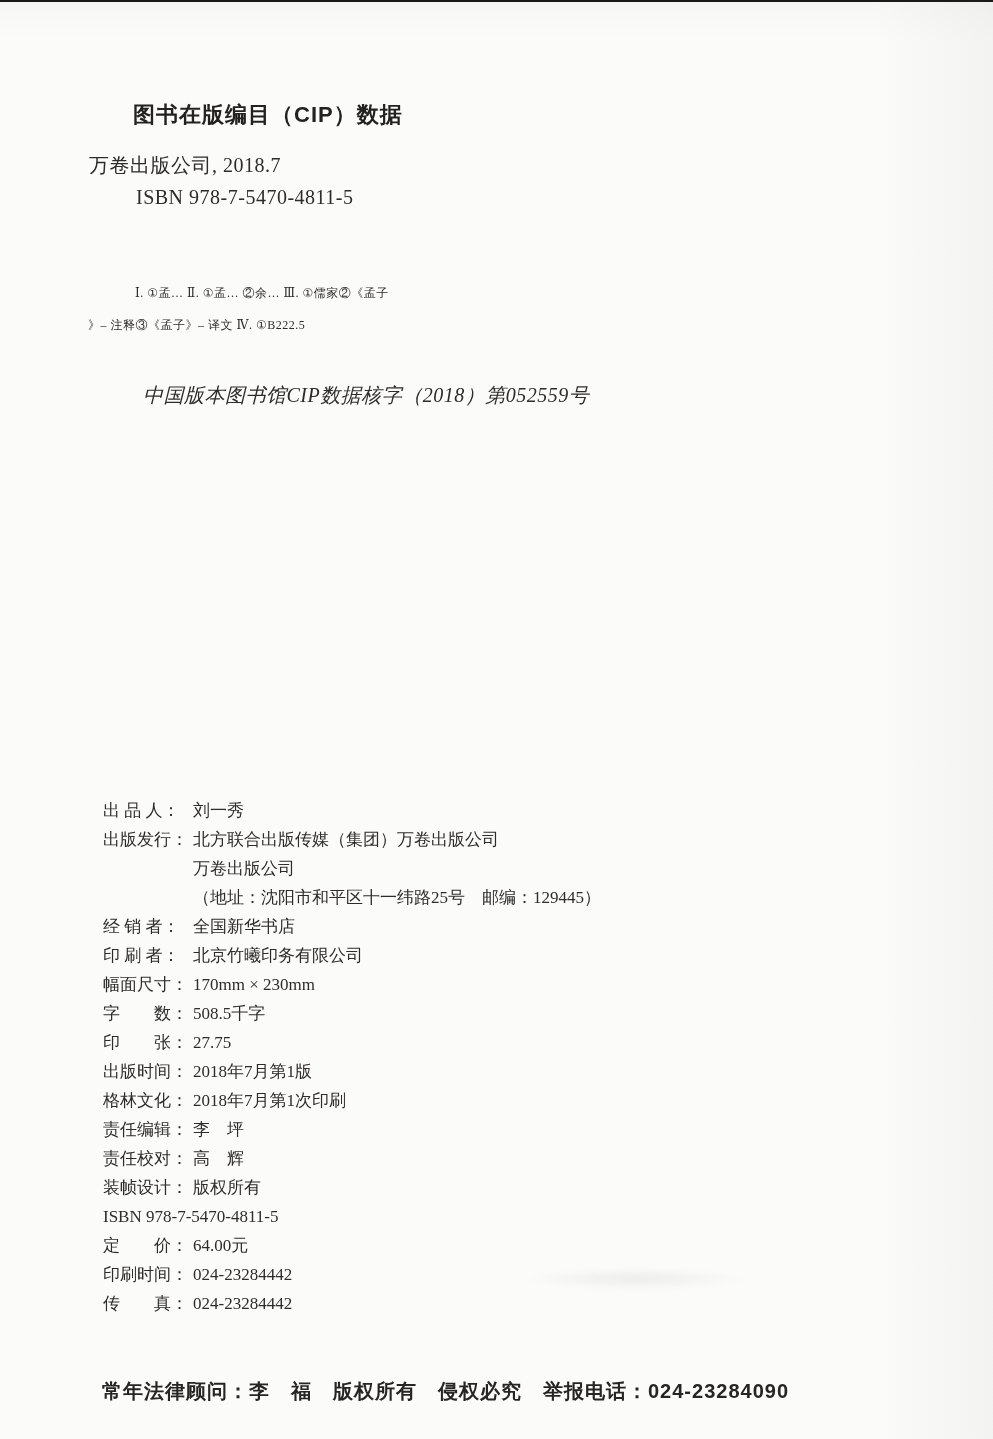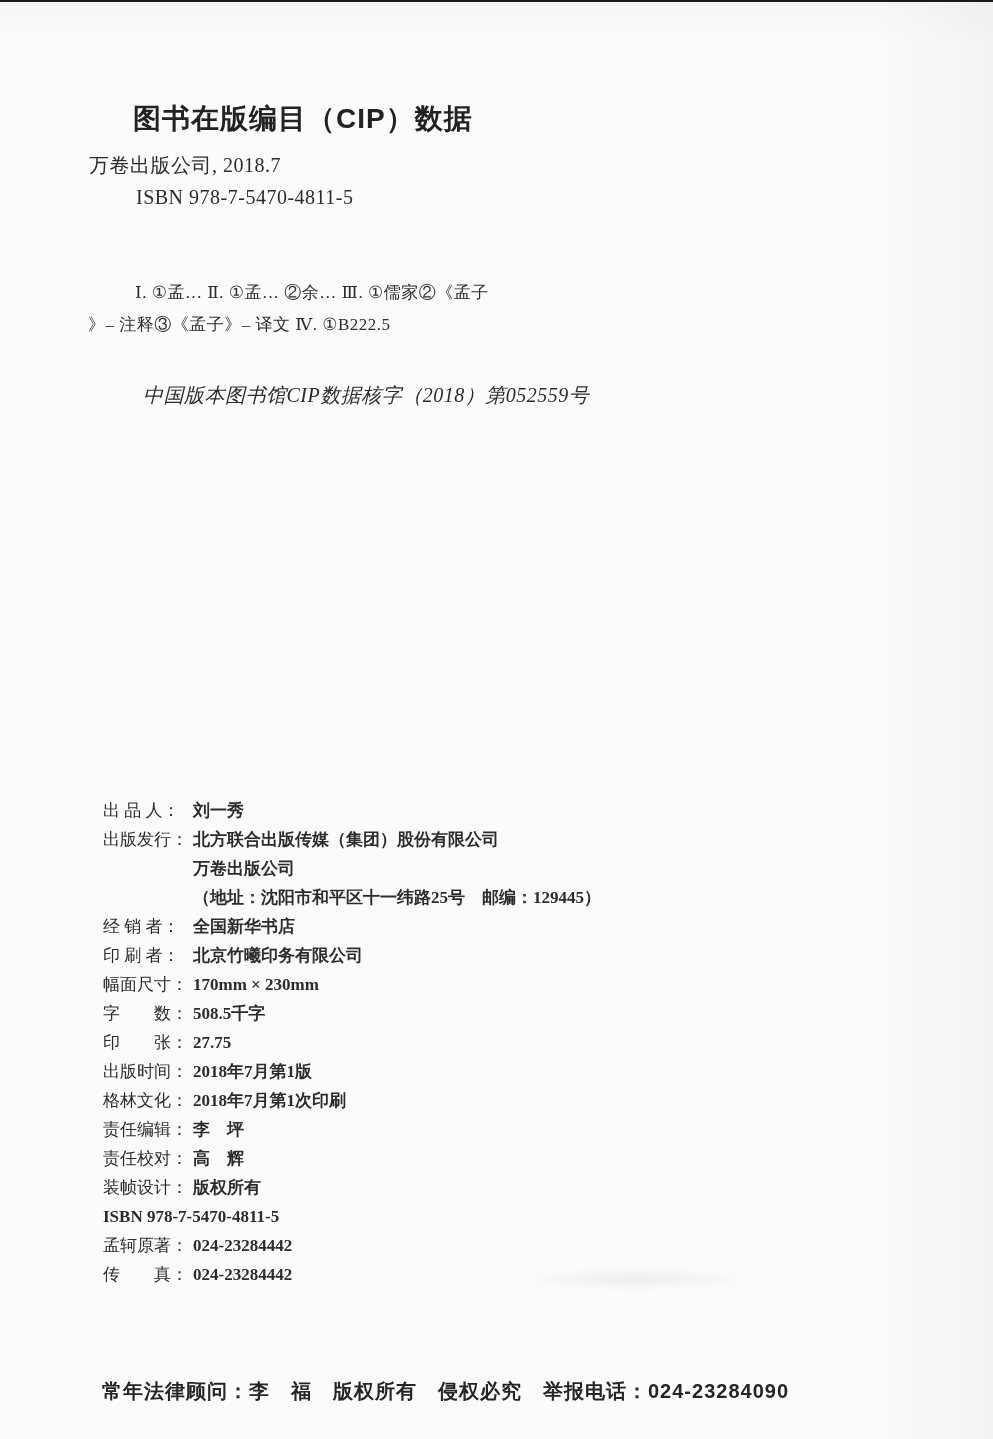--- a/index.html
+++ b/index.html
@@ -30,42 +30,42 @@
     height: 2px;
     background: #1a1a1a;
   }
   .cip-header {
     position: absolute;
     left: 133px;
     top: 100px;
     margin: 0;
     font-family: "Liberation Sans", "DejaVu Sans", sans-serif;
     font-weight: 700;
-    font-size: 28px;
+    font-size: 22px;
     letter-spacing: 1px;
     color: #232221;
   }
   .biblio {
     position: absolute;
     left: 89px;
     top: 149px;
     width: 640px;
     font-size: 20px;
     line-height: 32px;
     letter-spacing: 0.5px;
   }
   .indent {
     text-indent: 47px;
   }
   .classif {
     position: absolute;
     left: 88px;
     top: 277px;
     width: 560px;
-    font-size: 17px;
+    font-size: 12px;
     line-height: 32px;
     letter-spacing: 0.5px;
   }
   .cip-record {
     position: absolute;
     left: 143px;
     top: 382px;
     font-size: 20px;
     letter-spacing: 0.5px;
     font-style: italic;
@@ -84,21 +84,20 @@
     white-space: pre;
   }
   .pub-label {
     display: inline-block;
     width: 90px;
     flex: 0 0 90px;
     white-space: pre;
   }
   .pub-value {
     white-space: pre;
-    font-weight: bold;
   }
   .pub-row.cont {
     padding-left: 90px;
     text-align: center;
   }
   .legal {
     position: absolute;
     left: 102px;
     top: 1306px;
     width: 860px;
@@ -142,21 +141,21 @@
 
   <div class="cip-record">中国版本图书馆CIP数据核字（2018）第052559号</div>
 
   <div class="pub-list">
     <div class="pub-row">
       <span class="pub-label">出 品 人：</span>
       <span class="pub-value">刘一秀</span>
     </div>
     <div class="pub-row">
       <span class="pub-label">出版发行：</span>
-      <span class="pub-value">北方联合出版传媒（集团）股份有限公司</span>
+      <span class="pub-value">北方联合出版传媒（集团）万卷出版公司</span>
     </div>
     <div class="pub-row cont">
       <span class="pub-value">万卷出版公司</span>
     </div>
     <div class="pub-row cont">
       <span class="pub-value">（地址：沈阳市和平区十一纬路25号　邮编：129445）</span>
     </div>
     <div class="pub-row">
       <span class="pub-label">经 销 者：</span>
       <span class="pub-value">全国新华书店</span>
@@ -194,21 +193,25 @@
       <span class="pub-value">高　辉</span>
     </div>
     <div class="pub-row">
       <span class="pub-label">装帧设计：</span>
       <span class="pub-value">版权所有</span>
     </div>
     <div class="pub-row">
       <span class="pub-value">ISBN 978-7-5470-4811-5</span>
     </div>
     <div class="pub-row">
-      <span class="pub-label">孟轲原著：</span>
+      <span class="pub-label">定　　价：</span>
+      <span class="pub-value">64.00元</span>
+    </div>
+    <div class="pub-row">
+      <span class="pub-label">印刷时间：</span>
       <span class="pub-value">024-23284442</span>
     </div>
     <div class="pub-row">
       <span class="pub-label">传　　真：</span>
       <span class="pub-value">024-23284442</span>
     </div>
   </div>
 
   <div class="legal">
     <div>常年法律顾问：李　福　版权所有　侵权必究　举报电话：024-23284090</div>

